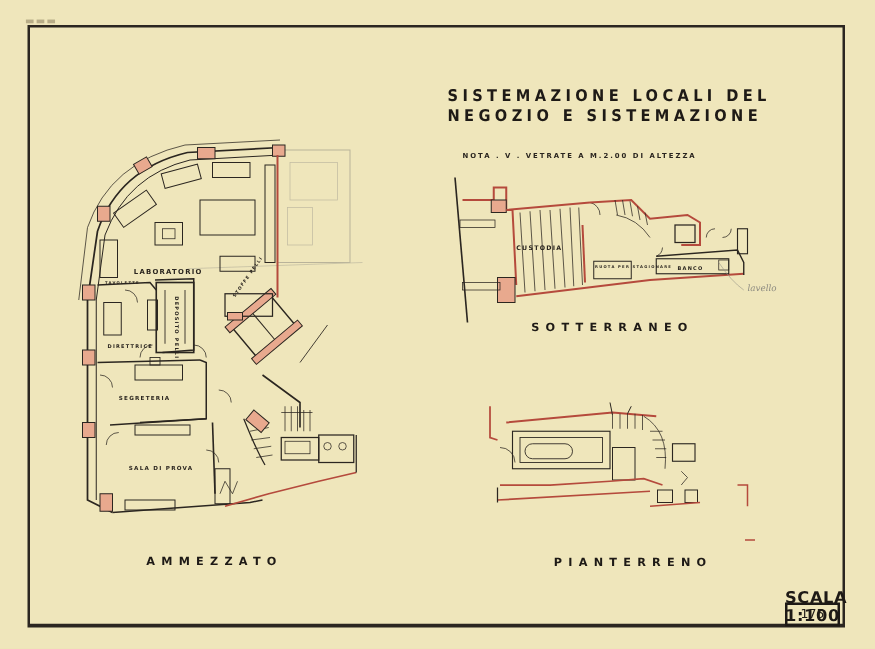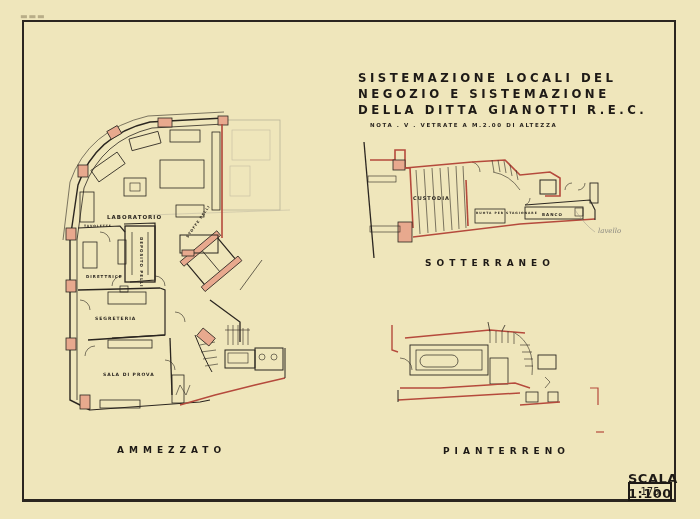--- a/index.html
+++ b/index.html
@@ -207,21 +207,20 @@
       <polyline points="590,388 598,388 598,405" stroke="#b54a3c" stroke-width="1.2"></polyline>
       <polyline points="596,432 604,432" stroke="#b54a3c" stroke-width="1.2"></polyline>
       <line x1="488" y1="322" x2="490" y2="332" stroke-width="0.8"></line>
       <line x1="505" y1="325" x2="502" y2="331" stroke-width="0.8"></line>
     </g>
   </svg>
 
   <div class="title">
     <div>SISTEMAZIONE LOCALI DEL</div>
     <div>NEGOZIO E SISTEMAZIONE</div>
-    <div>DELLA DITTA GIANOTTI R.E.C.</div>
   </div>
   <div class="note">NOTA . V . VETRATE A M.2.00 DI ALTEZZA</div>
 
   <div class="plan-label" style="left:117px; top:445px;text-align:right;">AMMEZZATO</div>
   <div class="plan-label" style="left:425px; top:258px;">SOTTERRANEO</div>
   <div class="plan-label" style="left:443px; top:446px;">PIANTERRENO</div>
 
   <div class="scale-label">SCALA 1:100</div>
   <div class="sheet-num-box">175</div>
 </div>

